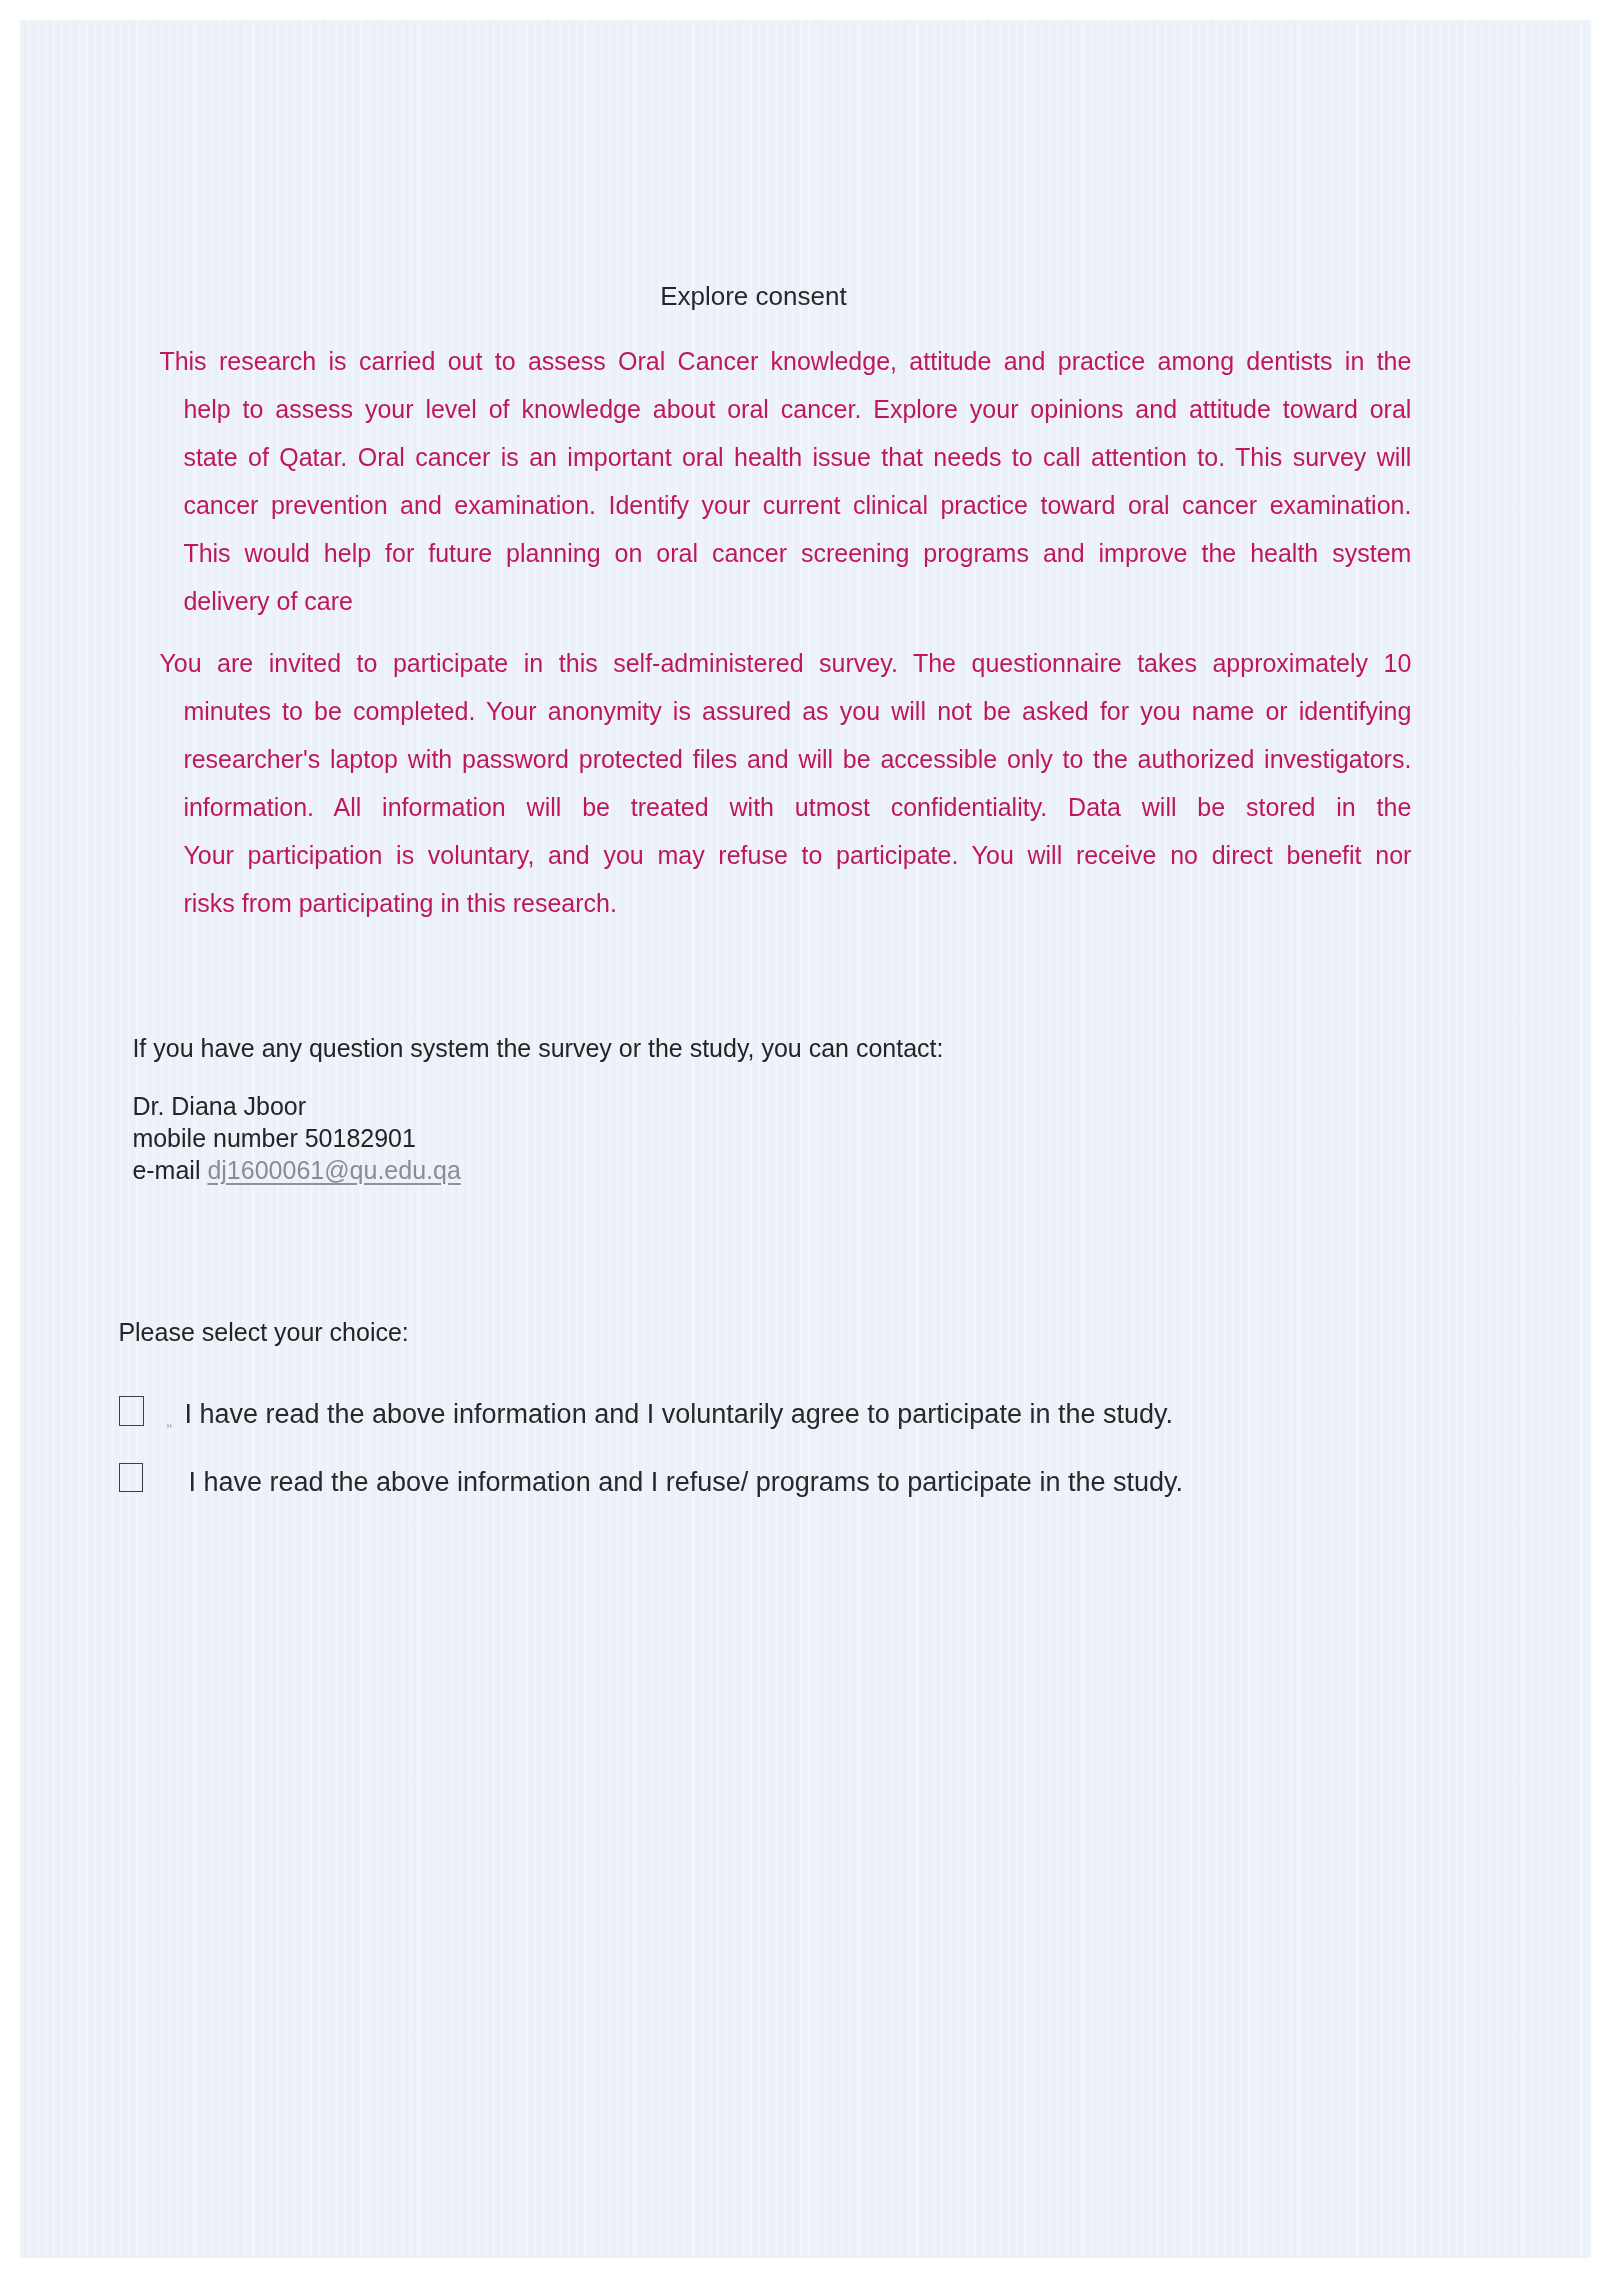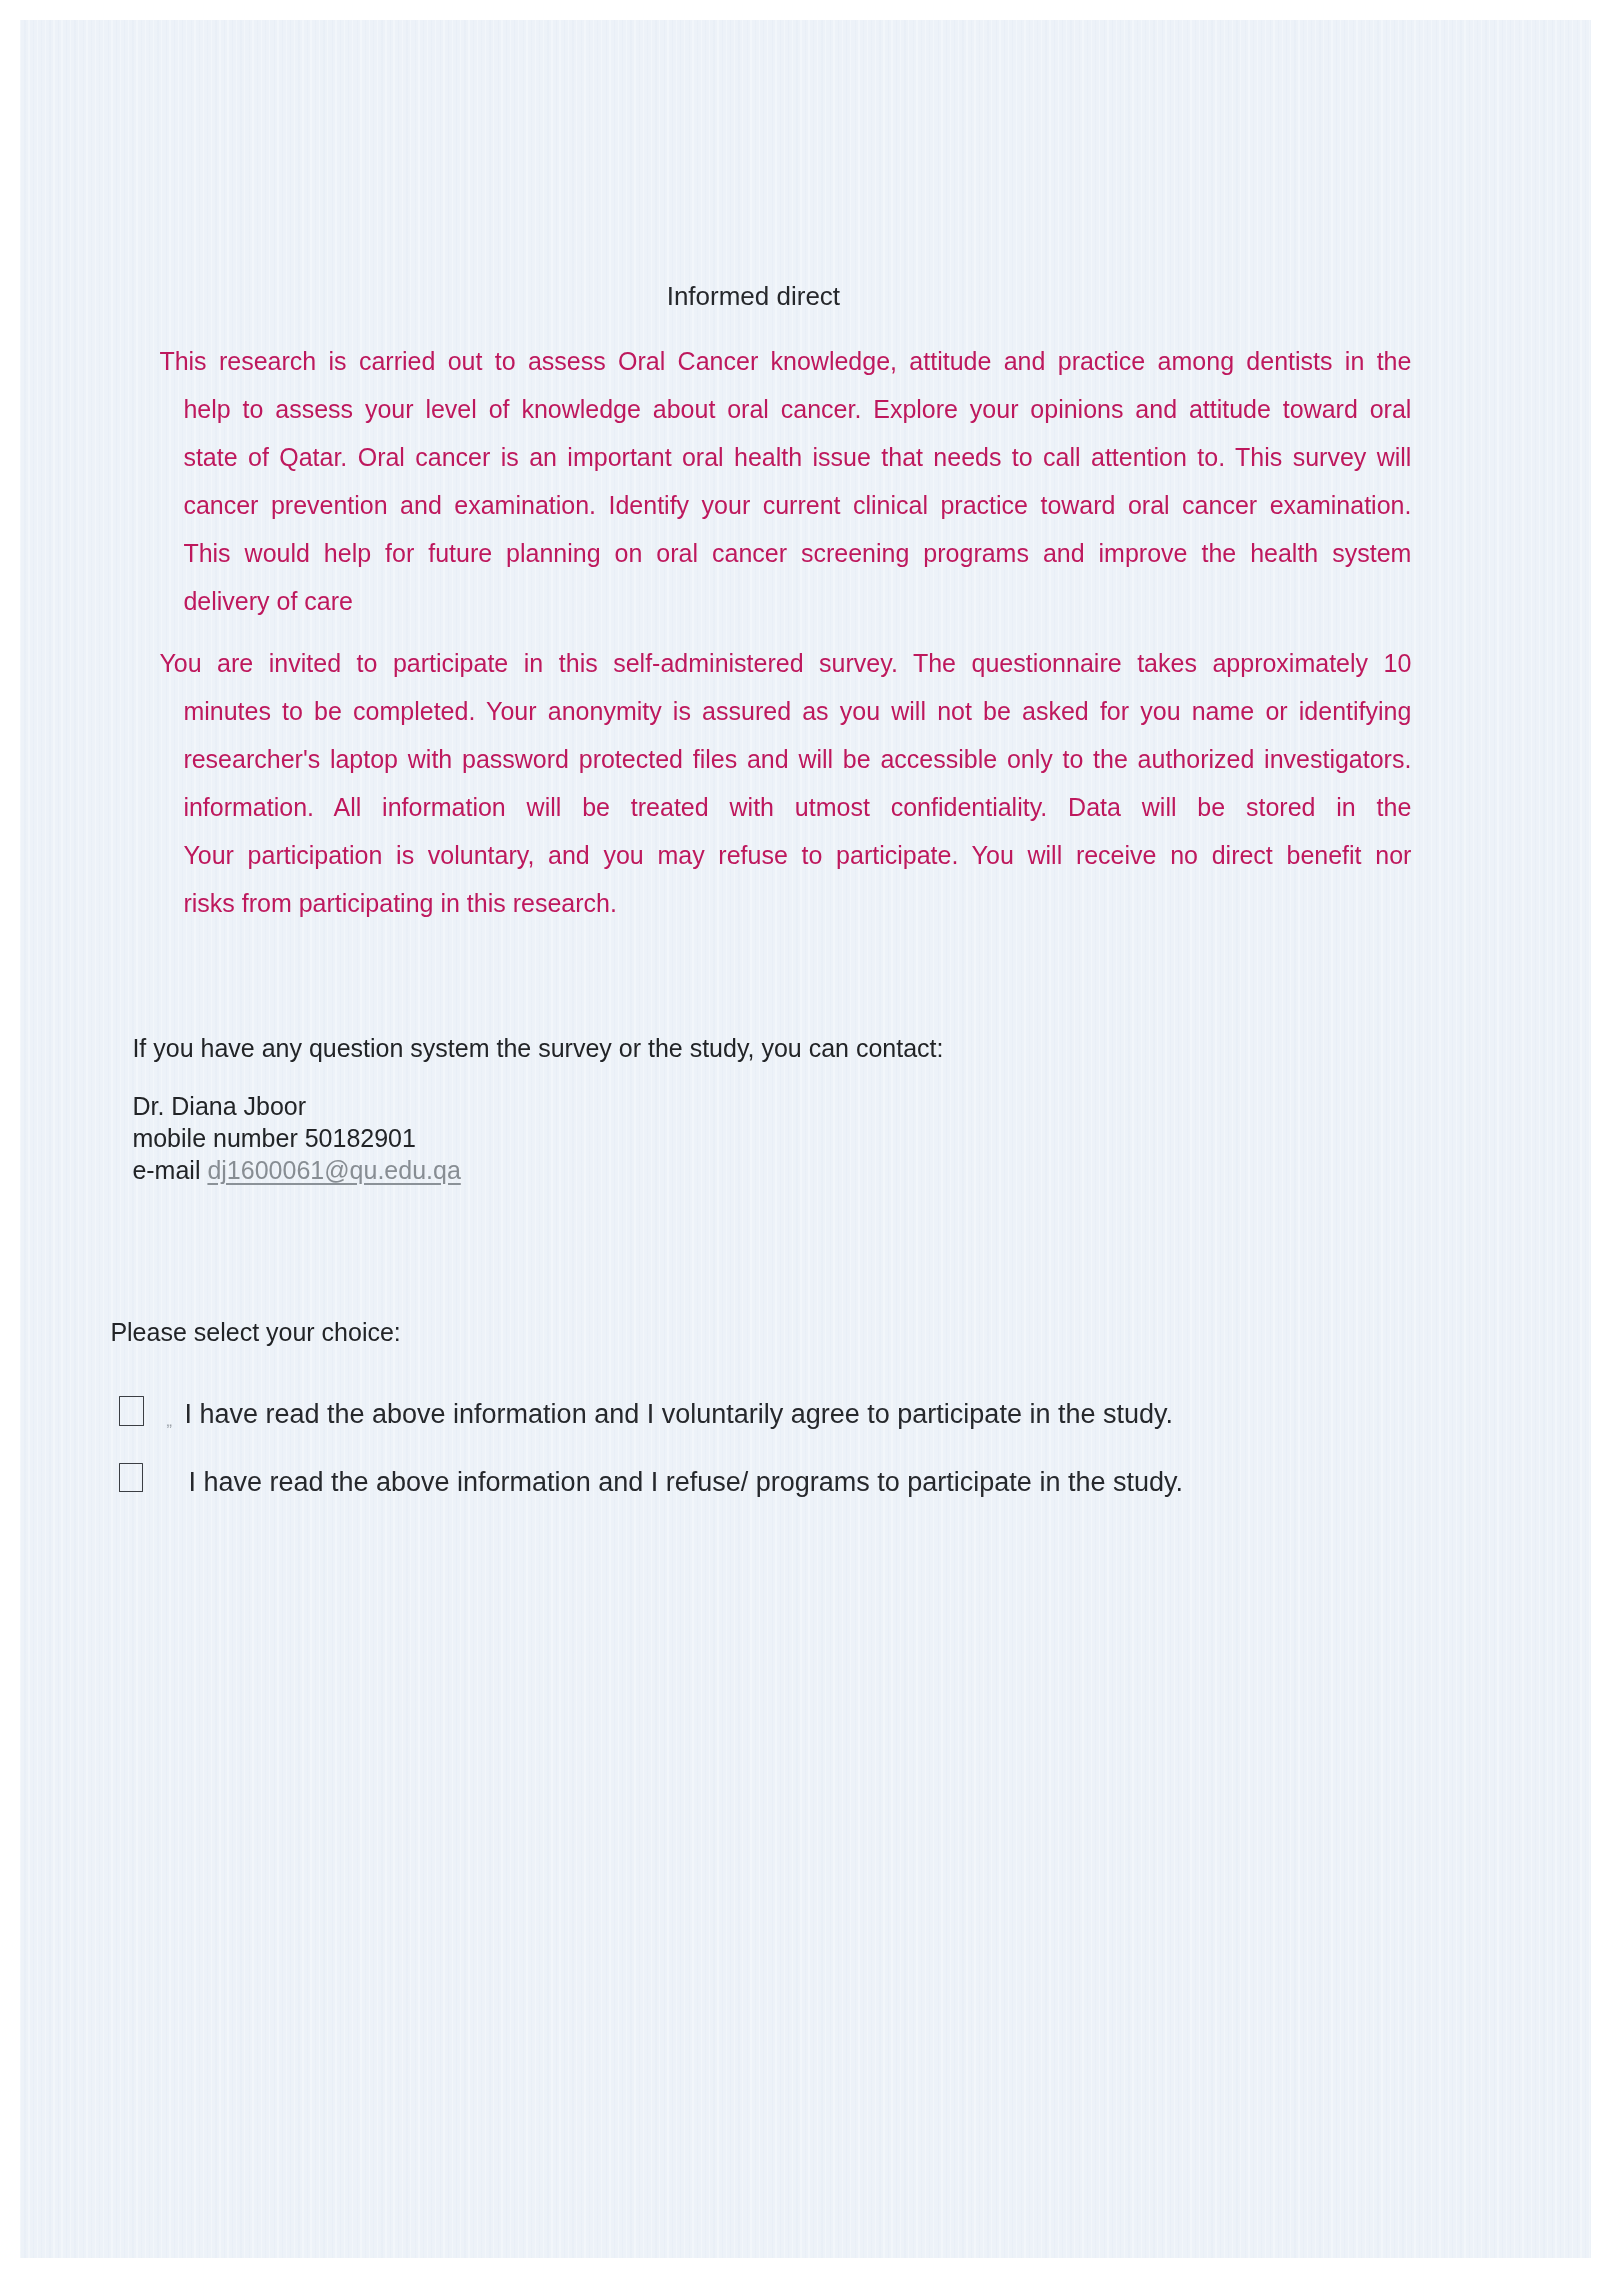--- a/index.html
+++ b/index.html
@@ -90,21 +90,21 @@
   .contact-line { display: block; white-space: nowrap; }
   .email-link {
     color: #878d93;
     text-decoration: underline;
     text-decoration-color: #8b9298;
     text-underline-offset: 3.8px;
     cursor: pointer;
   }
   .choice-prompt {
     position: absolute;
-    left: 90px;
+    left: 98px;
     top: 1296px;
     font-size: 25px;
     line-height: 32px;
     white-space: nowrap;
   }
   .checkbox {
     position: absolute;
     border: 1.9px solid #3b3e43;
     border-radius: 0.6px;
     background: transparent;
@@ -128,21 +128,21 @@
     font-size: 16.5px;
     color: #9ba1a8;
   }
 </style>
 </head>
 <body>
 
 <div class="canvas">
   <div class="page">
 
-    <div class="doc-title">Informed direct</div>
+    <div class="doc-title">Explore consent</div>
 
     <div class="para para-1">
       <span class="jline first">This research is carried out to assess Oral Cancer knowledge, attitude and practice among dentists in the</span>
       <span class="jline">help to assess your level of knowledge about oral cancer. Explore your opinions and attitude toward oral</span>
       <span class="jline">state of Qatar. Oral cancer is an important oral health issue that needs to call attention to. This survey will</span>
       <span class="jline">cancer prevention and examination. Identify your current clinical practice toward oral cancer examination.</span>
       <span class="jline">This would help for future planning on oral cancer screening programs and improve the health system</span>
       <span class="jline last">delivery of care</span>
     </div>
 

